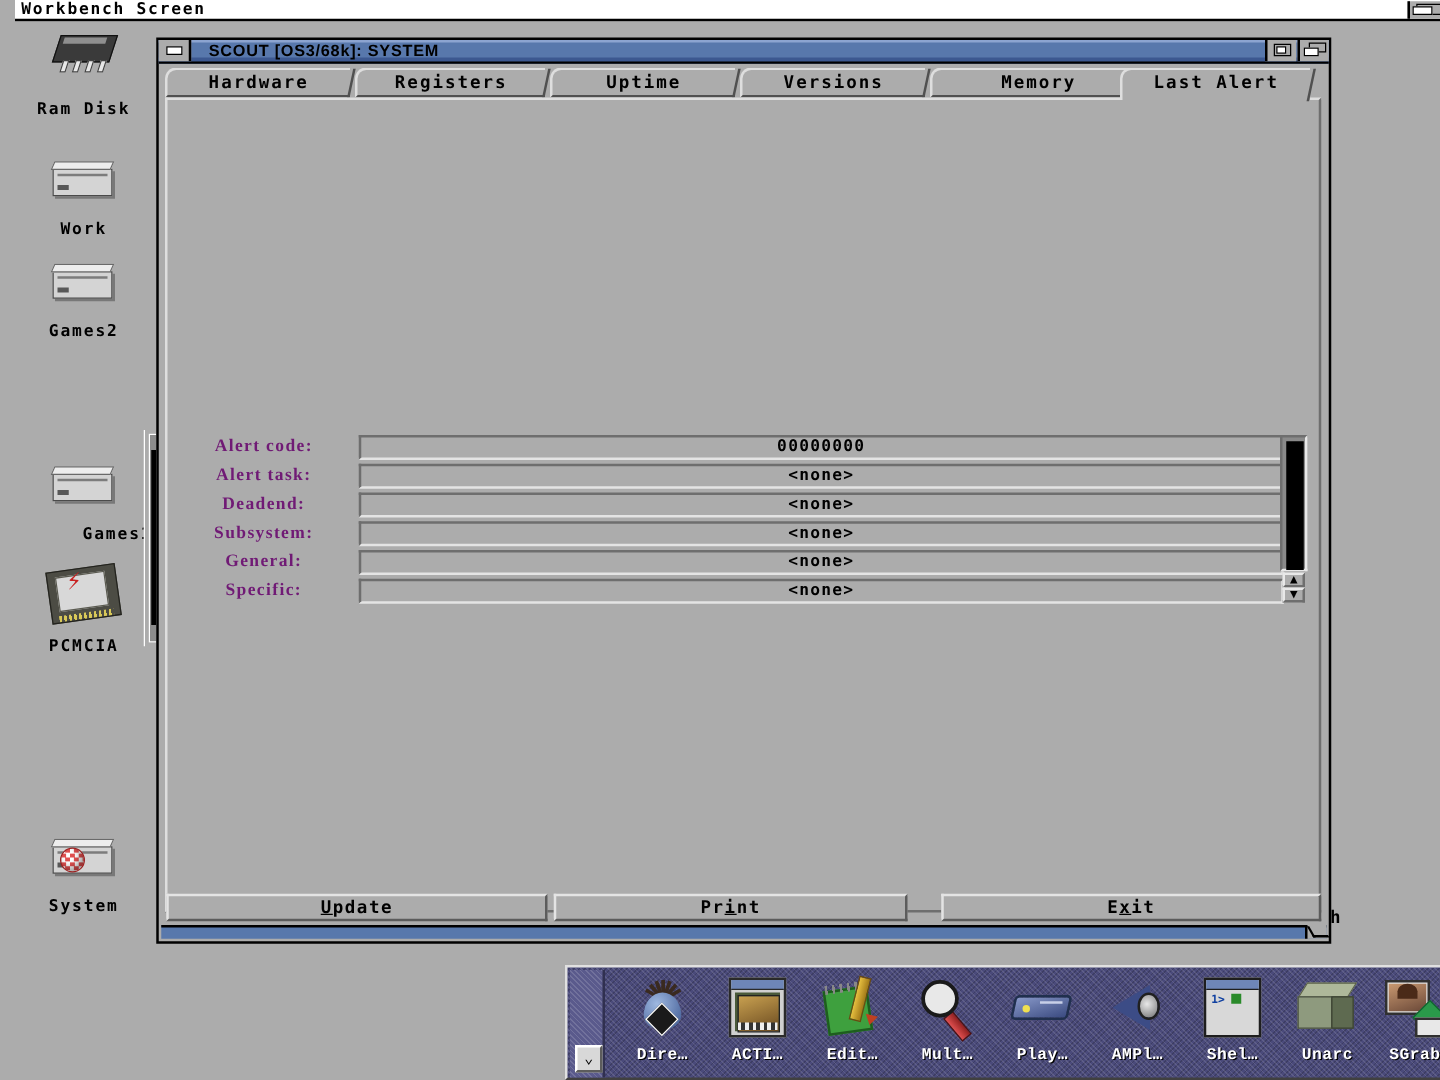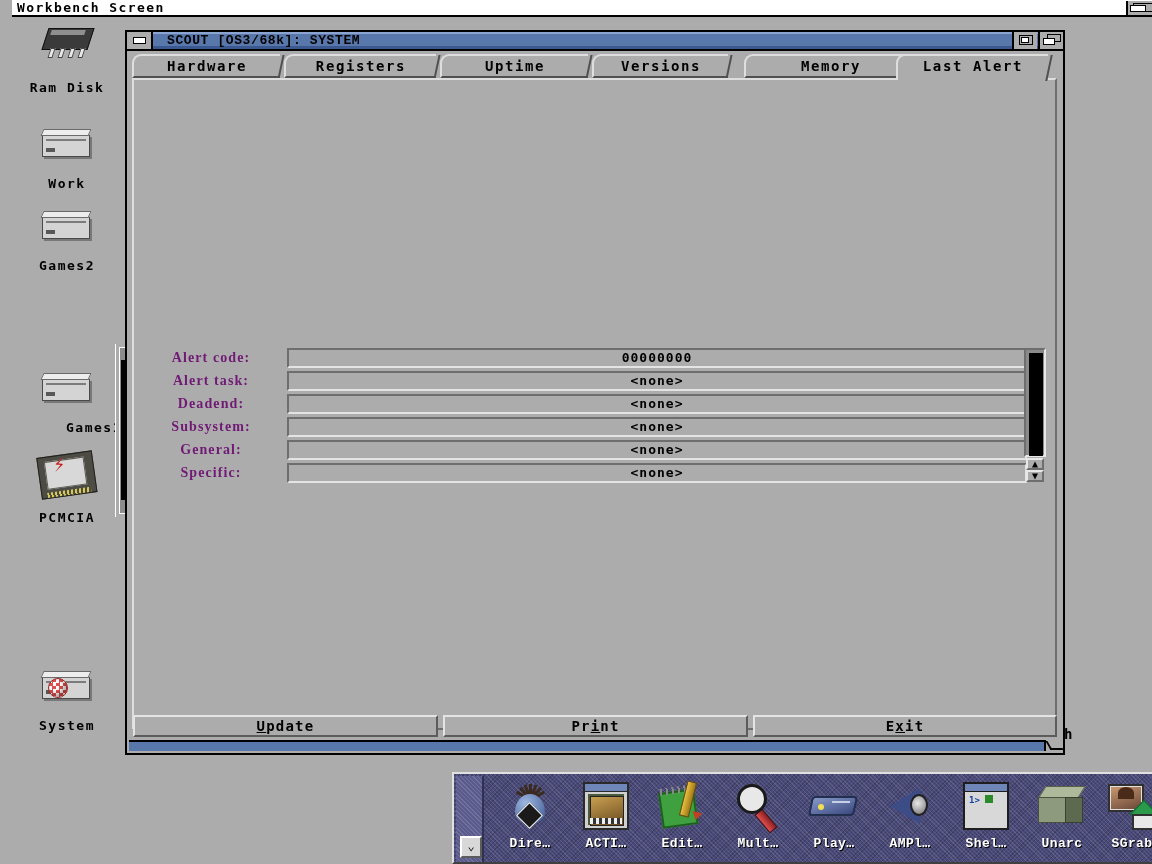--- a/index.html
+++ b/index.html
@@ -240,21 +240,21 @@
   }
   .win-gadget-close .box {
     position: absolute; left: 6px; top: 5px;
     width: 13px; height: 7px;
     background: #FFFFFF;
     border: 1px solid #000;
     box-sizing: border-box;
   }
   #scout-title-text {
     position: absolute; left: 40px; top: 1px;
-    font-family: Liberation Mono, monospace;
+    font-family: Liberation Sans, sans-serif;
     font-size: 13px;
     font-weight: bold;
     color: #000;
     letter-spacing: 0.6px;
     line-height: 16px;
     white-space: pre;
   }
   .win-gadget-depth, .win-gadget-zoom {
     position: absolute; top: 0;
     width: 25px; height: 17px;
@@ -687,21 +687,21 @@
       <div class="win-gadget-depth">
         <div class="back"></div>
           <div class="front"></div>
       </div>
     </div>
 
     <div id="tab-row">
       <div class="tab" style="left:0px;   width:148px;">Hardware</div>
       <div class="tab" style="left:152px; width:152px;">Registers</div>
       <div class="tab" style="left:308px; width:148px;">Uptime</div>
-      <div class="tab" style="left:460px; width:136px;">Versions</div>
+      <div class="tab" style="left:460px; width:148px;">Versions</div>
       <div class="tab" style="left:612px; width:172px;">Memory</div>
       <div class="tab active" style="left:764px; width:152px;">Last Alert</div>
     </div>
 
     <div id="content-panel">
 
       <div id="fields">
         <div class="field-row">
           <div class="field-label">Alert code:</div>
           <div class="field-box">00000000</div>
@@ -733,21 +733,21 @@
           <div class="thumb"></div>
         </div>
         <div class="sb-arrow up">▲</div>
         <div class="sb-arrow down">▼</div>
       </div>
 
     </div>
 
     <div id="button-row">
       <div class="btn" style="left:0px;   width:305px;"><span class="u">U</span>pdate</div>
-      <div class="btn" style="left:310px; width:305px;">Pr<span class="u">i</span>nt</div>
+      <div class="btn" style="left:310px; width:283px;">Pr<span class="u">i</span>nt</div>
       <div class="btn" style="left:620px; width:304px;">E<span class="u">x</span>it</div>
     </div>
 
     <div id="scout-bottom-strip"></div>
     <div id="scout-resize">
         <div class="slash"></div>
       </div>
   </div>
 
   <div id="dock">

